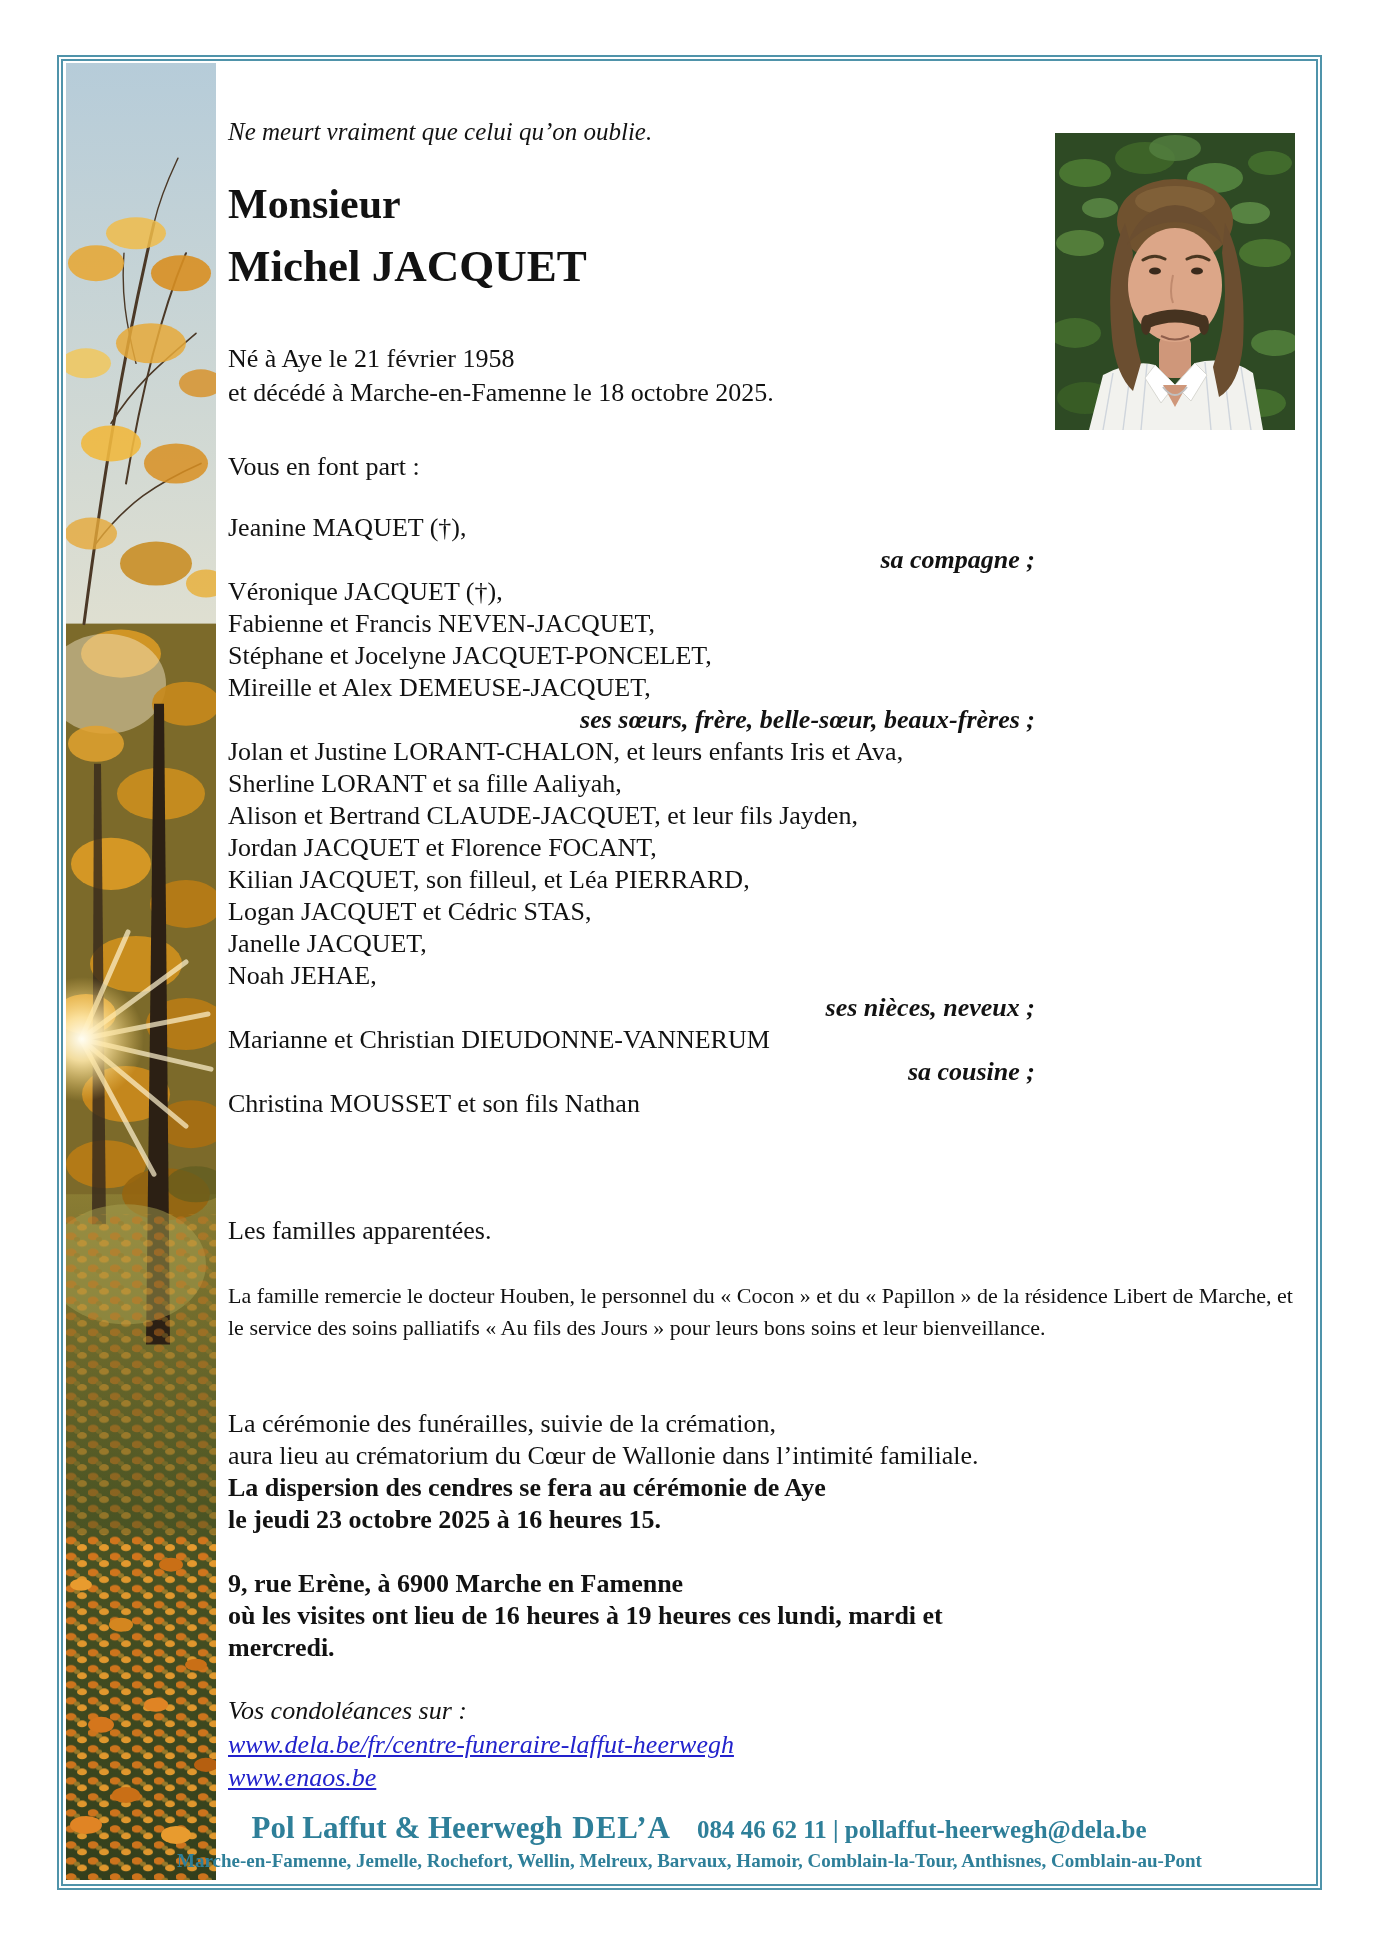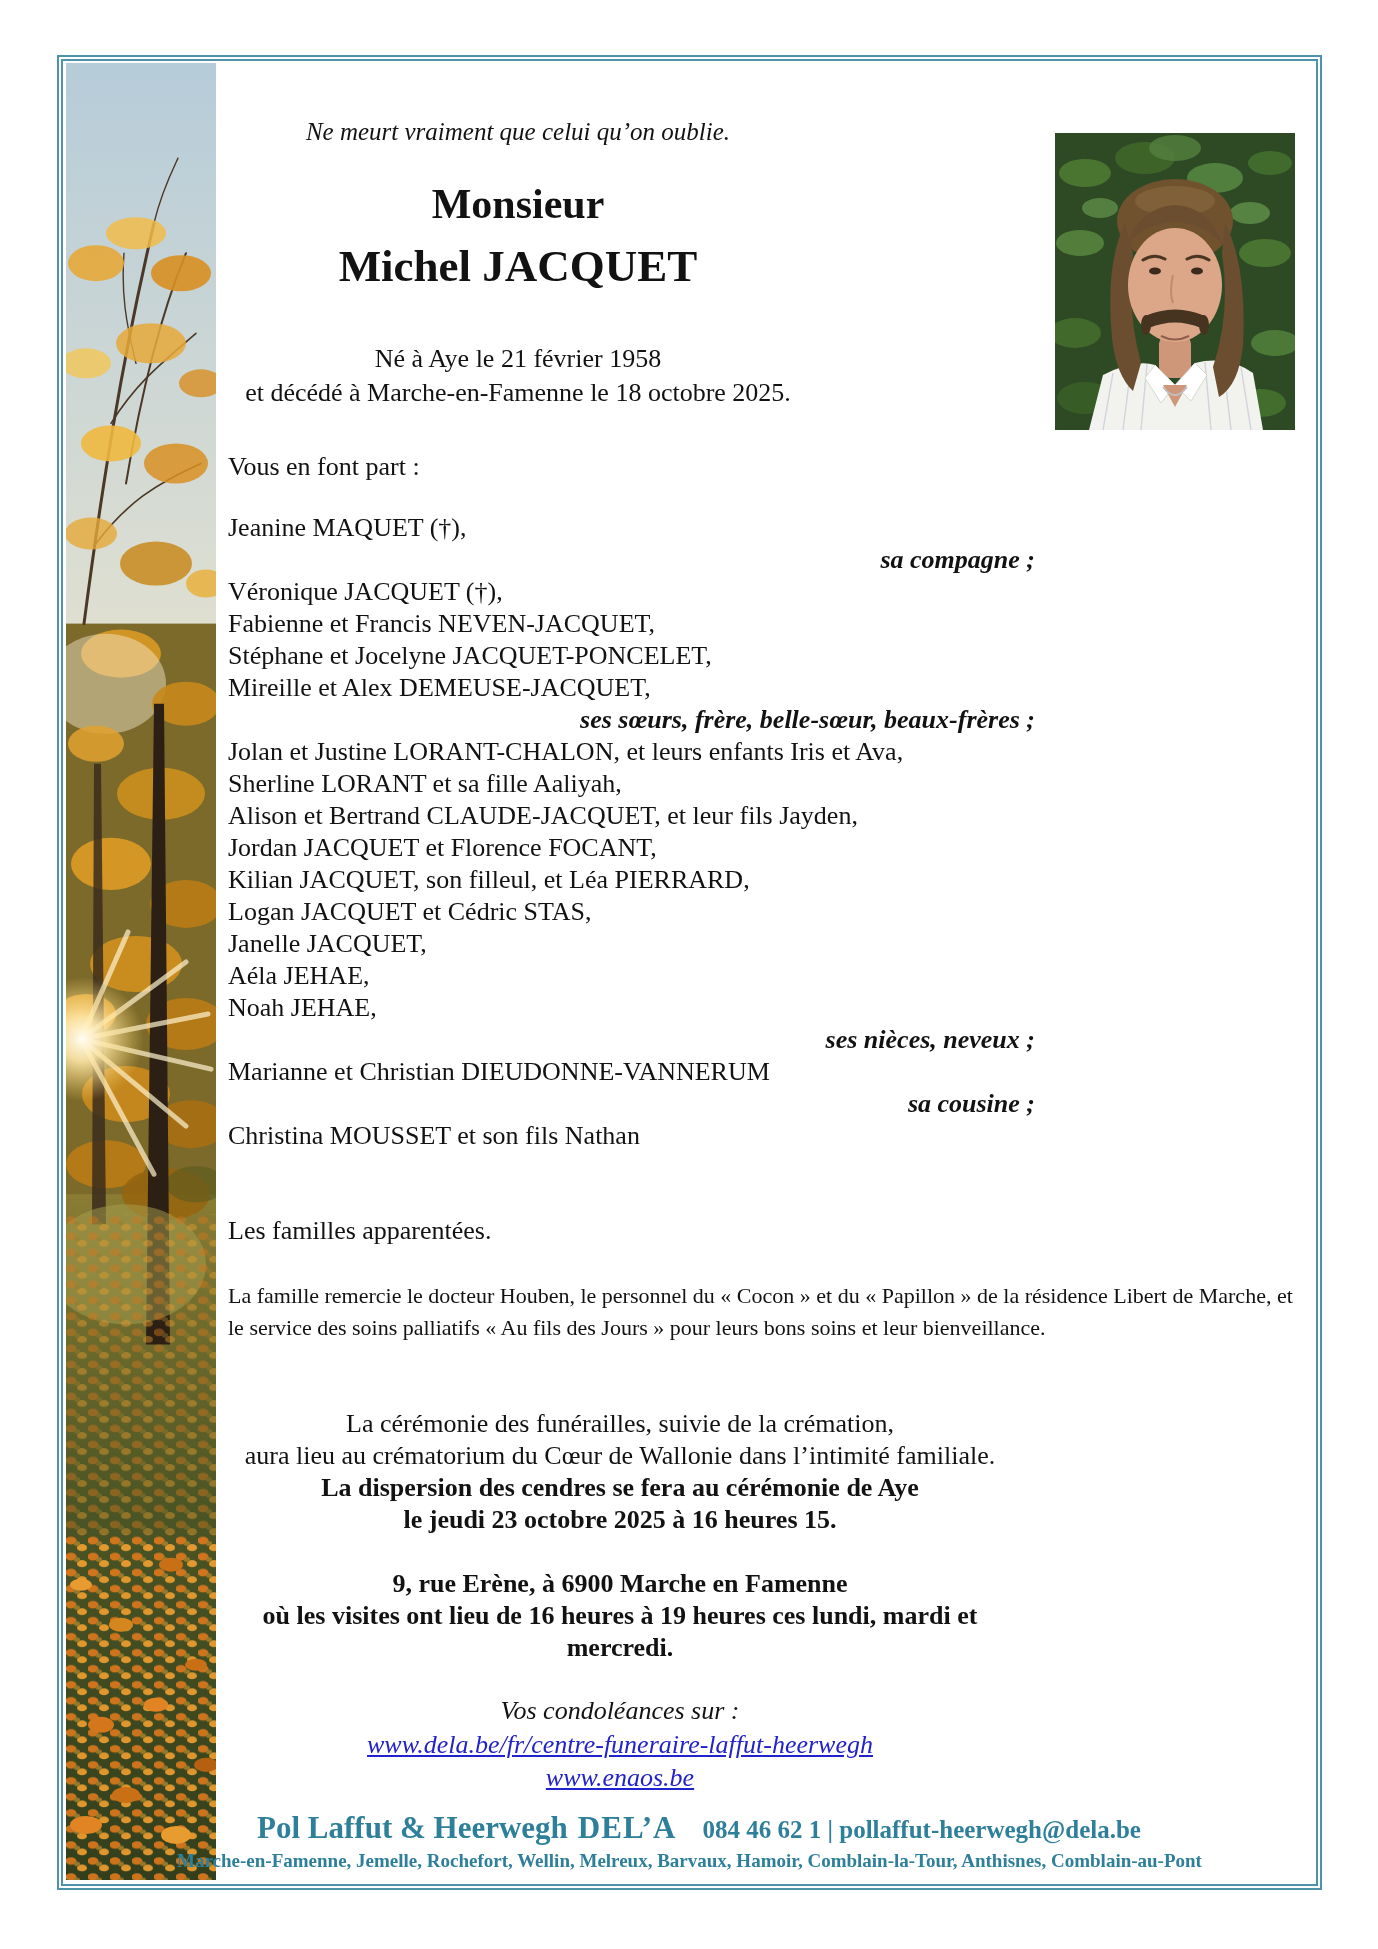--- a/index.html
+++ b/index.html
@@ -8,21 +8,21 @@
     font-family:"Liberation Serif", serif; color:#121212; overflow:hidden;
   }
   .frame {
     position:absolute; left:57px; top:55px; width:1265px; height:1835px;
     border:2px solid var(--frame,#4f93aa); box-sizing:border-box;
   }
   .frame::after {
     content:""; position:absolute; inset:2px; border:2px solid var(--frame,#4f93aa);
   }
   .abs { position:absolute; }
-  .center { text-align:center; }
+  .center { }
   .strip { left:66px; top:63px; width:150px; height:1817px; }
   .portrait { left:1055px; top:133px; width:240px; height:297px; }
   .strip svg, .portrait svg { display:block; width:100%; height:100%; }
 
   .quote   { left:228px; top:118px; width:580px; font-style:italic; font-size:25px; }
   .title1  { left:228px; top:178px; width:580px; font-weight:bold; font-size:42px; line-height:52px; }
   .title2  { left:228px; top:238px; width:580px; font-weight:bold; font-size:45px; line-height:56px; }
   .birth   { left:228px; top:344px; width:580px; font-size:26px; }
   .death   { left:228px; top:378px; width:580px; font-size:26px; }
   .announce{ left:228px; top:452px; font-size:26px; }
@@ -225,21 +225,20 @@
       <div class="fam-row fam-name">Stéphane et Jocelyne JACQUET-PONCELET,</div>
       <div class="fam-row fam-name">Mireille et Alex DEMEUSE-JACQUET,</div>
       <div class="fam-row fam-label">ses sœurs, frère, belle-sœur, beaux-frères ;</div>
       <div class="fam-row fam-name">Jolan et Justine LORANT-CHALON, et leurs enfants Iris et Ava,</div>
       <div class="fam-row fam-name">Sherline LORANT et sa fille Aaliyah,</div>
       <div class="fam-row fam-name">Alison et Bertrand CLAUDE-JACQUET, et leur fils Jayden,</div>
       <div class="fam-row fam-name">Jordan JACQUET et Florence FOCANT,</div>
       <div class="fam-row fam-name">Kilian JACQUET, son filleul, et Léa PIERRARD,</div>
       <div class="fam-row fam-name">Logan JACQUET et Cédric STAS,</div>
       <div class="fam-row fam-name">Janelle JACQUET,</div>
-      <div class="fam-row fam-name">Aéla JEHAE,</div>
       <div class="fam-row fam-name">Noah JEHAE,</div>
       <div class="fam-row fam-label">ses nièces, neveux ;</div>
       <div class="fam-row fam-name">Marianne et Christian DIEUDONNE-VANNERUM</div>
       <div class="fam-row fam-label">sa cousine ;</div>
       <div class="fam-row fam-name">Christina MOUSSET et son fils Nathan</div>
     </div>
 
   <div class="abs apparentees">Les familles apparentées.</div>
 
   <div class="abs thanks">La famille remercie le docteur Houben, le personnel du « Cocon » et du « Papillon » de la résidence Libert de Marche, et le service des soins palliatifs « Au fils des Jours » pour leurs bons soins et leur bienveillance.</div>
@@ -259,18 +258,18 @@
   <div class="abs center condolences">
     <div class="cond-label">Vos condoléances sur :</div>
     <a class="link">www.dela.be/fr/centre-funeraire-laffut-heerwegh</a>
     <a class="link">www.enaos.be</a>
   </div>
 
   <div class="abs footer">
     <div class="footer-row">
       <span class="logo">Pol Laffut &amp; Heerwegh</span>
       <span class="brand">DEL’A</span>
-      <span class="contact">084 46 62 1 | pollaffut-heerwegh@dela.be</span>
+      <span class="contact">084 46 62 11 | pollaffut-heerwegh@dela.be</span>
     </div>
     <div class="towns">Marche-en-Famenne, Jemelle, Rochefort, Wellin, Melreux, Barvaux, Hamoir, Comblain-la-Tour, Anthisnes, Comblain-au-Pont</div>
   </div>
 
 </div>
 
 </body></html>

